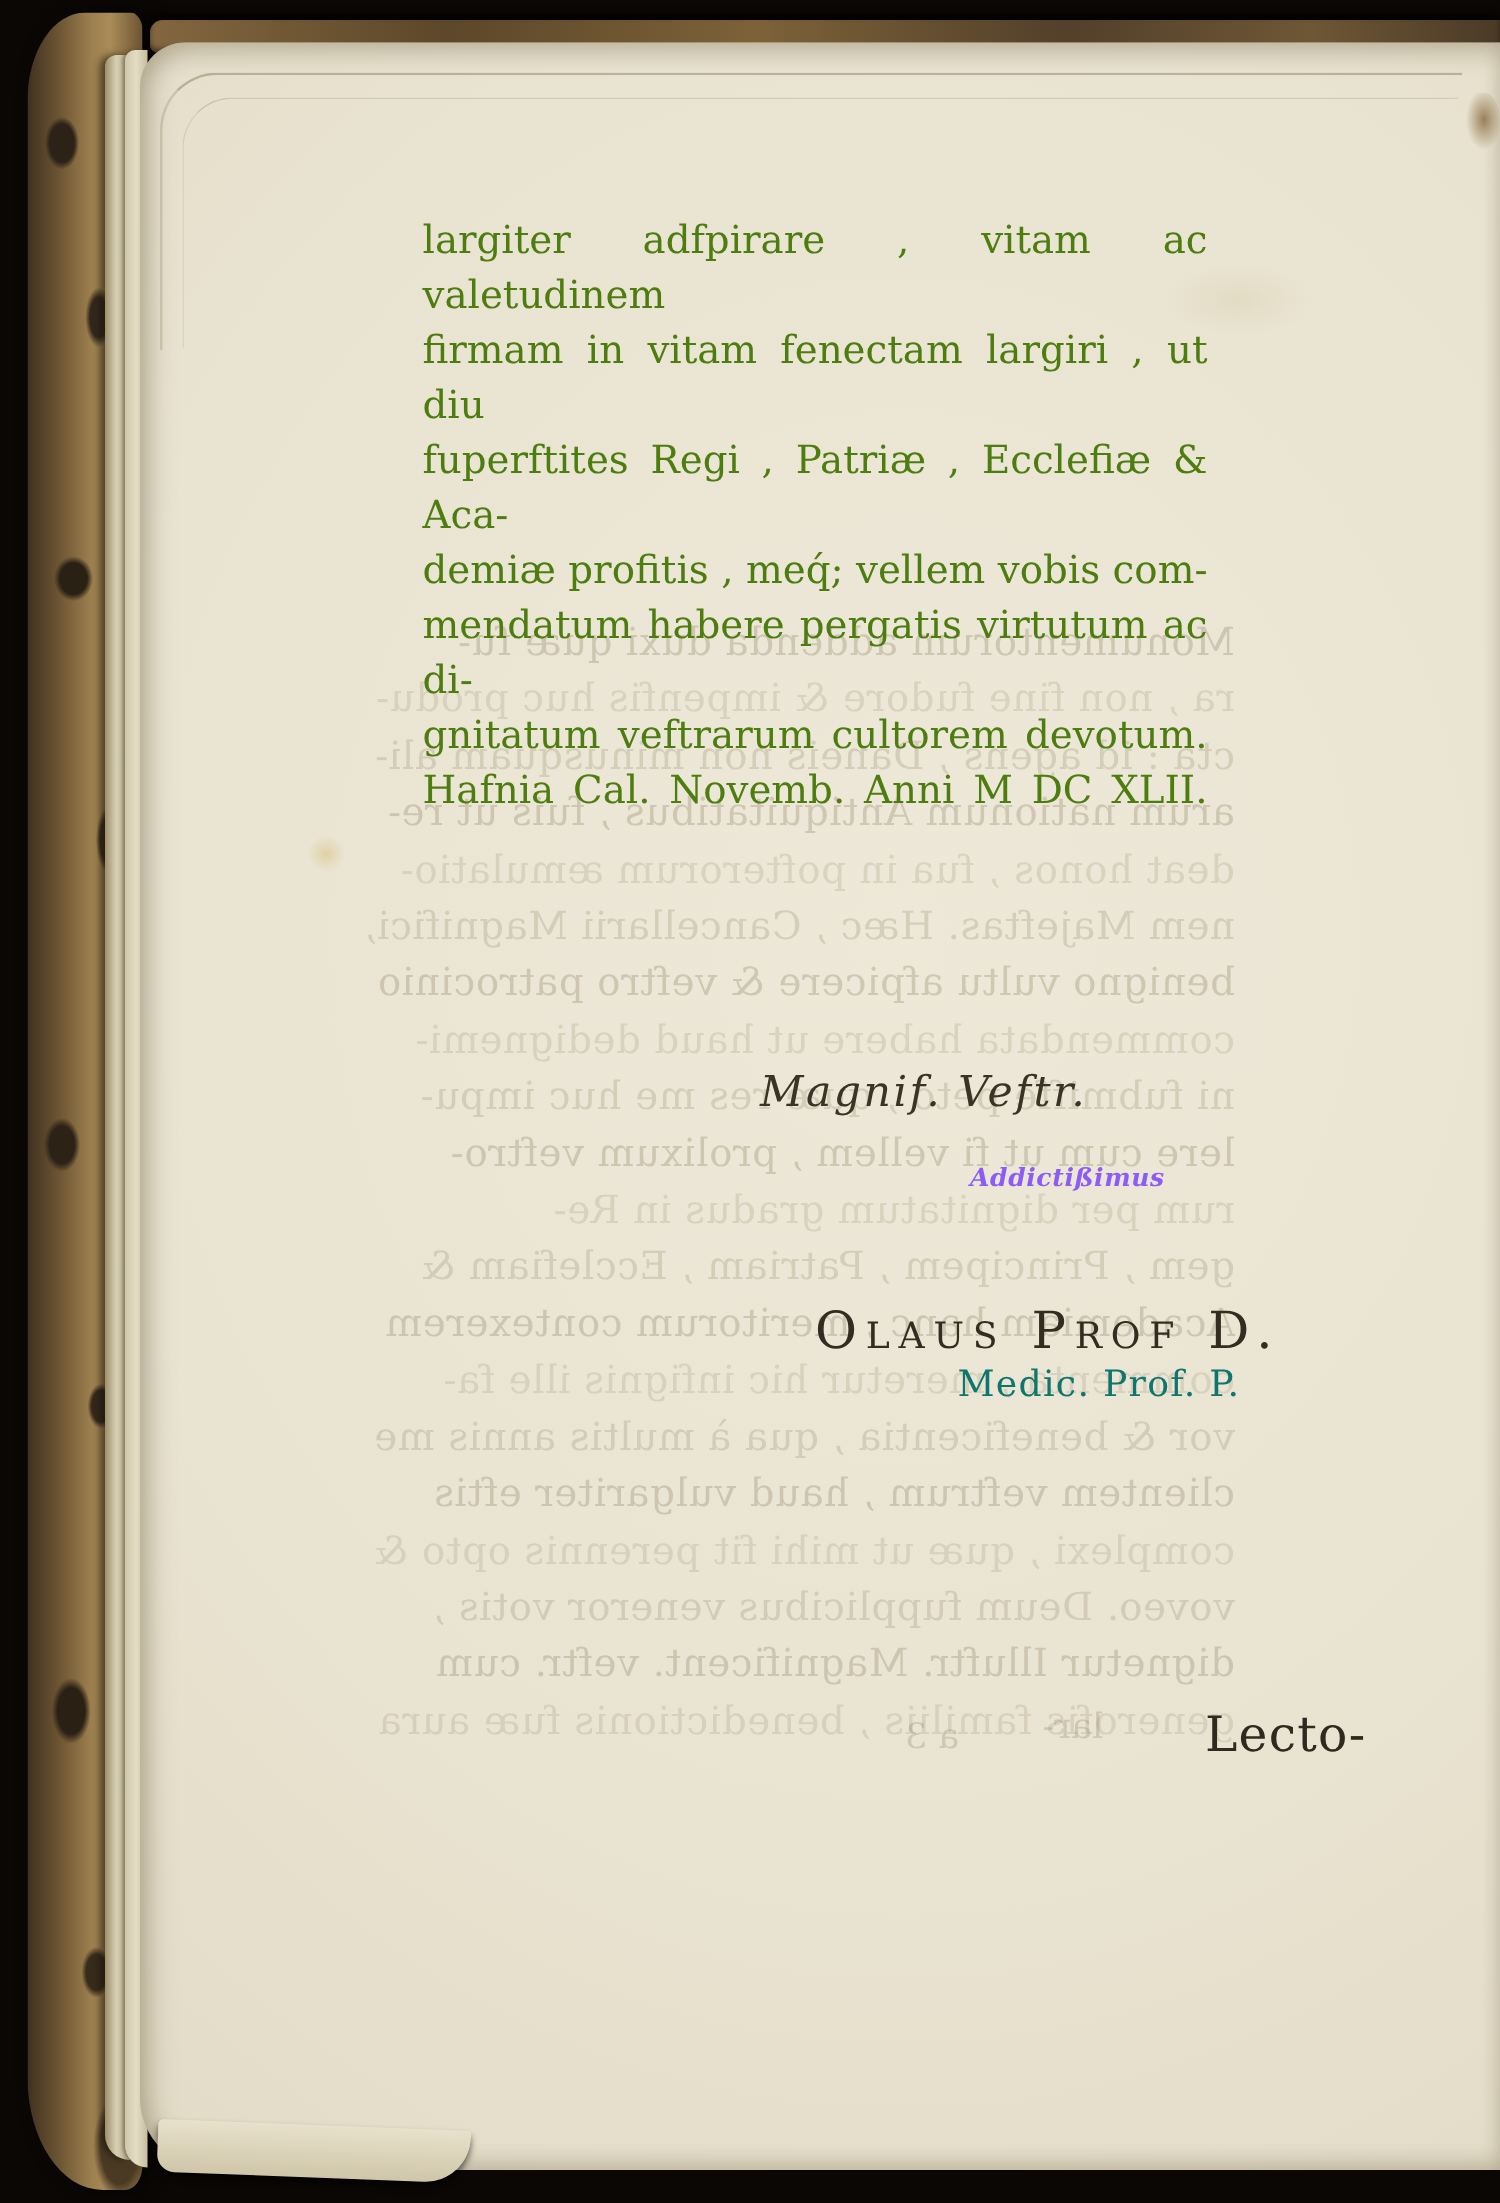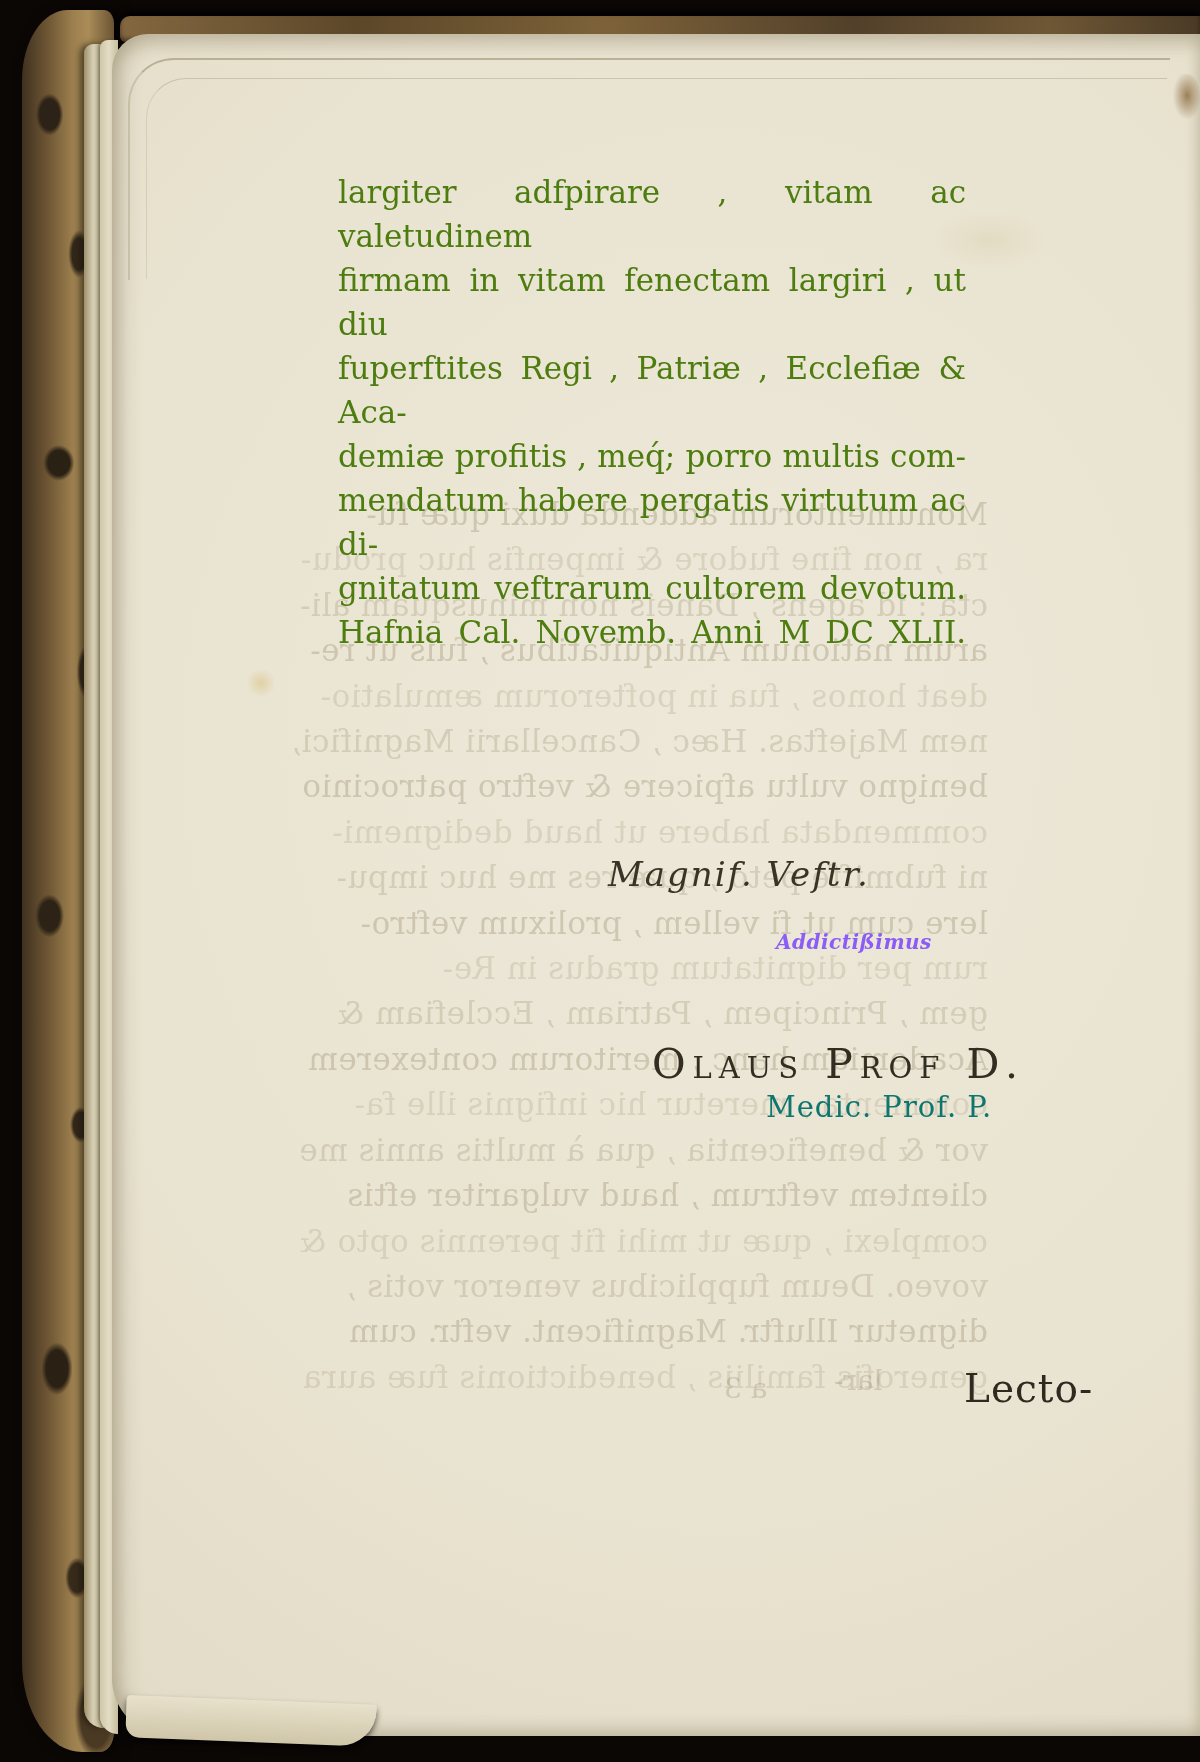--- a/index.html
+++ b/index.html
@@ -164,21 +164,21 @@
       <div class="bt-line">dignetur Illuftr.  Magnificent.  veftr.  cum</div>
       <div class="bt-line">generofis familiis ,  benedictionis fuæ aura</div>
     </div>
   <span class="bleed-frag frag-a3">a 3</span>
   <span class="bleed-frag frag-lar">lar-</span>
 
   <div class="body-text" id="body-lines">
       <div class="tline">largiter adfpirare ,  vitam ac valetudinem</div>
       <div class="tline">firmam in vitam fenectam largiri ,  ut diu</div>
       <div class="tline">fuperftites Regi , Patriæ ,  Ecclefiæ &amp; Aca-</div>
-      <div class="tline">demiæ profitis ,  meq́; porro multis com-</div>
+      <div class="tline">demiæ profitis ,  meq́; vellem vobis com-</div>
       <div class="tline">mendatum habere pergatis virtutum ac di-</div>
       <div class="tline">gnitatum veftrarum cultorem devotum.</div>
       <div class="tline">Hafnia Cal. Novemb. Anni M DC XLII.</div>
     </div>
 
   <div class="salutation">Magnif.  Veftr.</div>
   <div class="subscription">Addictißimus</div>
   <div class="sig-name">Olaus Prof D.</div>
   <div class="sig-title">Medic. Prof. P.</div>
 

